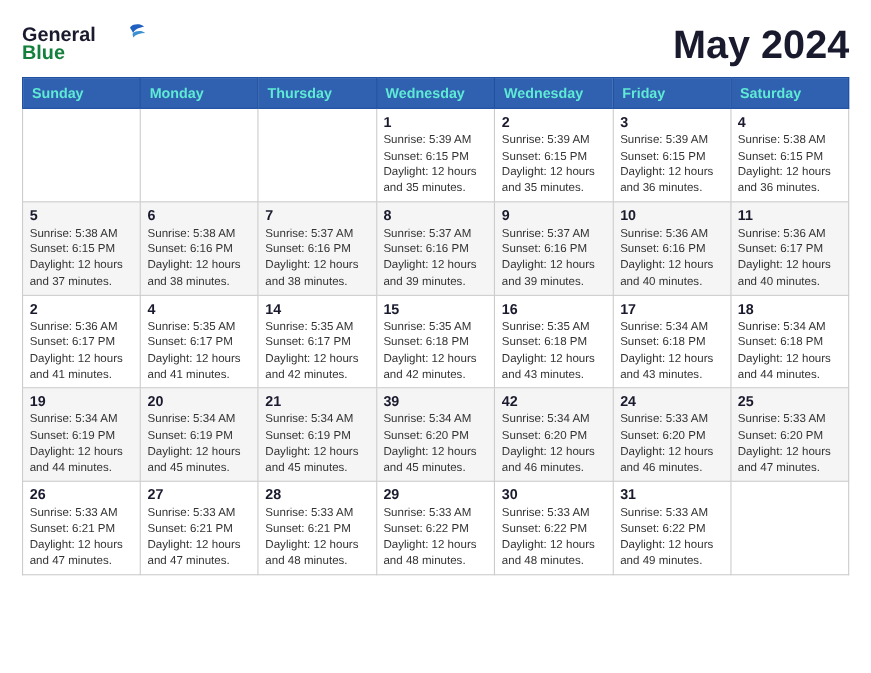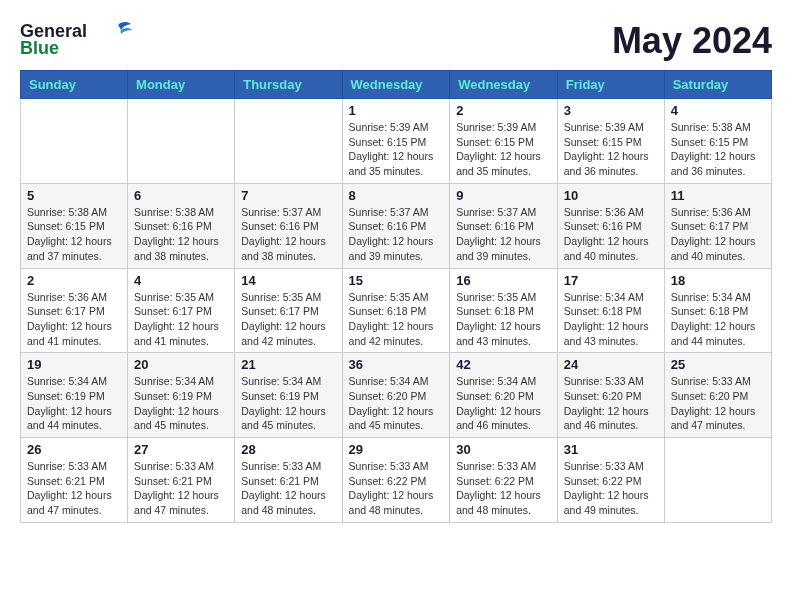--- a/index.html
+++ b/index.html
@@ -275,21 +275,21 @@
 and 45 minutes.</div>
         </td>
         <td>
           <span class="day-number">21</span>
           <div class="day-info" style="white-space: pre-line;">Sunrise: 5:34 AM
 Sunset: 6:19 PM
 Daylight: 12 hours
 and 45 minutes.</div>
         </td>
         <td>
-          <span class="day-number">36</span>
+          <span class="day-number">39</span>
           <div class="day-info" style="white-space: pre-line;">Sunrise: 5:34 AM
 Sunset: 6:20 PM
 Daylight: 12 hours
 and 45 minutes.</div>
         </td>
         <td>
           <span class="day-number">42</span>
           <div class="day-info" style="white-space: pre-line;">Sunrise: 5:34 AM
 Sunset: 6:20 PM
 Daylight: 12 hours

